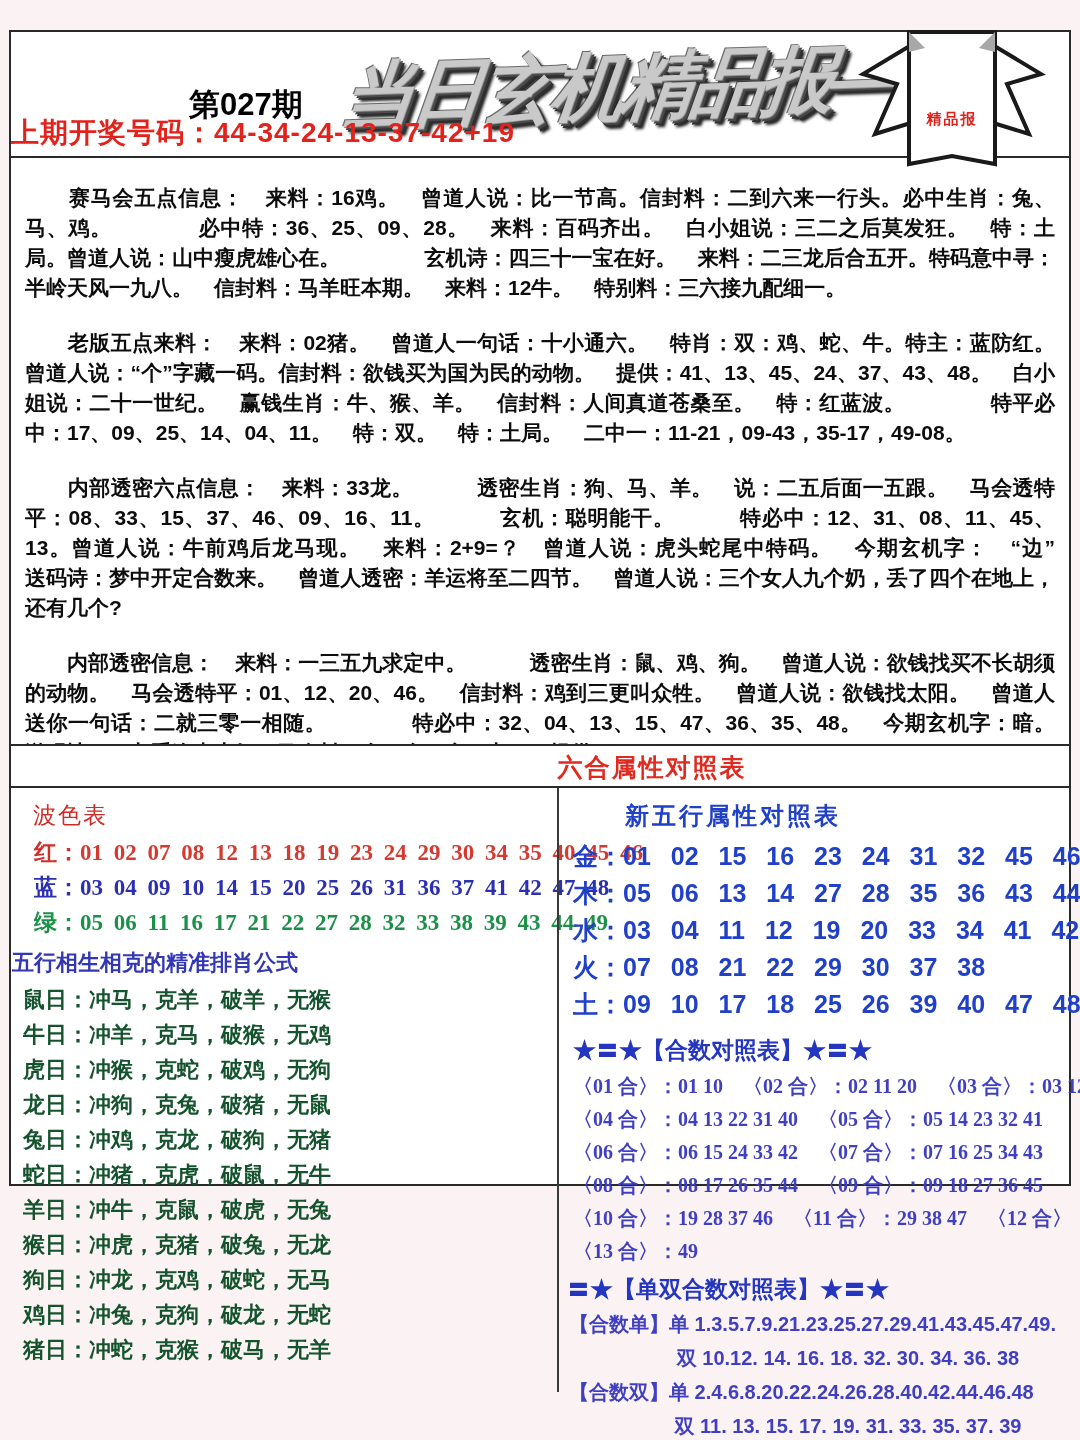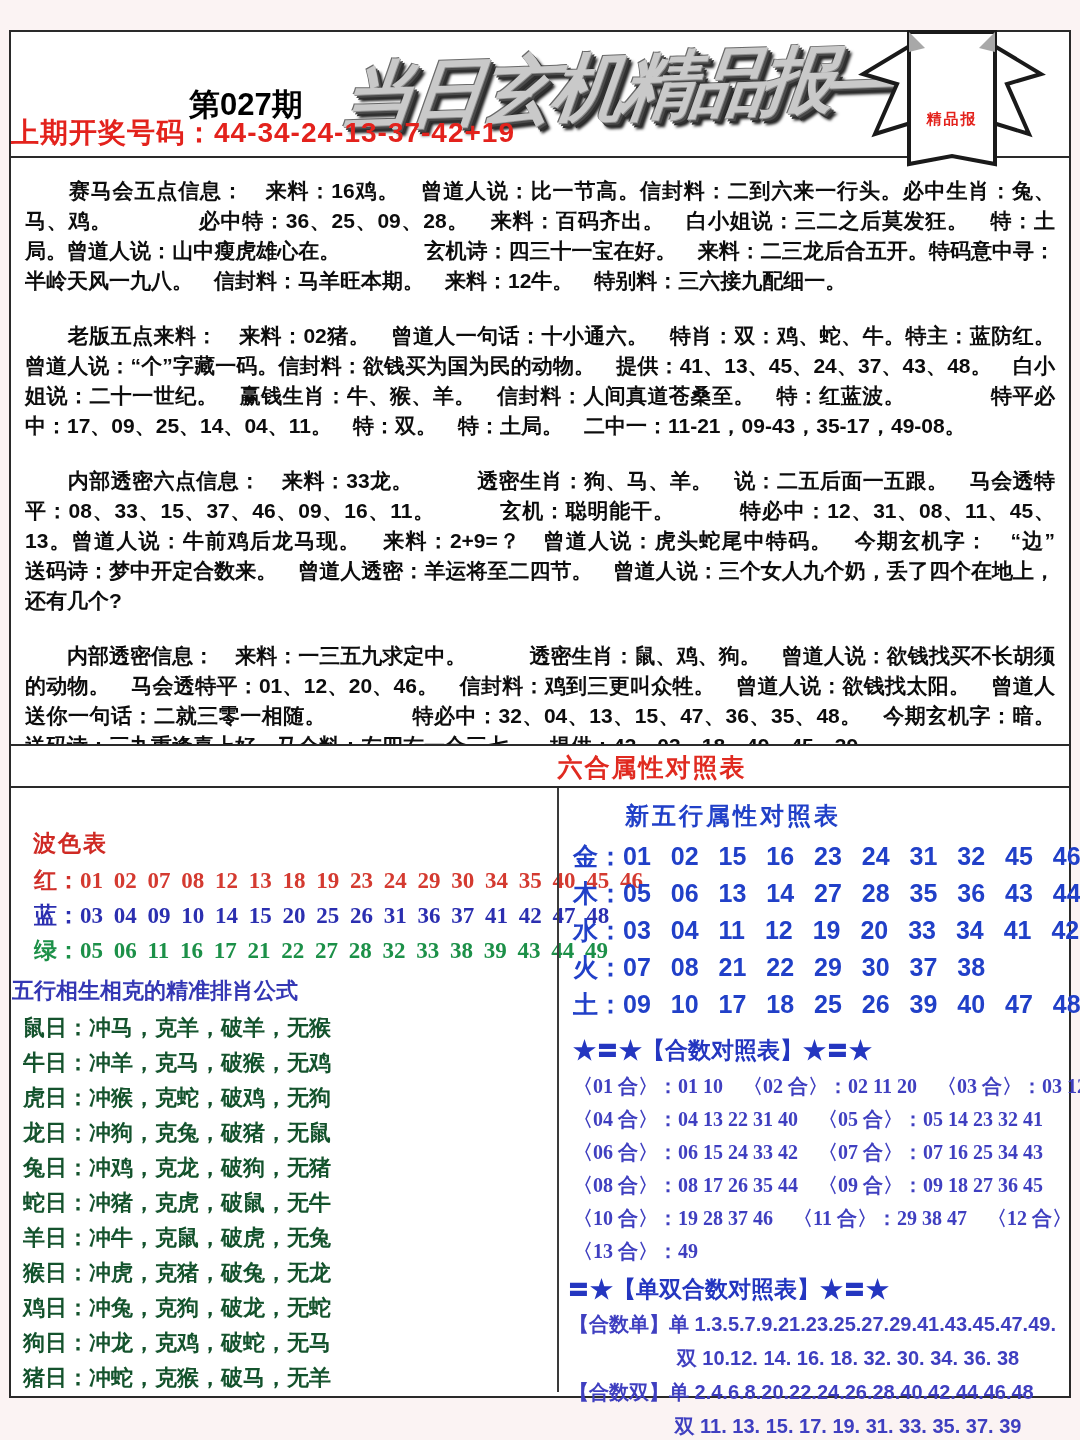--- a/index.html
+++ b/index.html
@@ -3,21 +3,21 @@
 <meta charset="utf-8">
 <style>
   * { margin:0; padding:0; box-sizing:border-box; }
   html,body { width:1080px; }
   body {
     background:#fbf3f3;
     font-family:"Liberation Sans", sans-serif;
     color:#111;
   }
   .page { width:1080px; height:1440px; padding:30px 9px 0 9px; position:relative; }
-  .frame { background:#fff; border:2px solid #2a2a2a; height:1368px; position:relative; }
+  .frame { background:#fff; border:2px solid #2a2a2a; height:1156px; position:relative; }
 
   
   .header { position:relative; height:126px; border-bottom:2px solid #2a2a2a; }
   .issue {
     position:absolute; left:178px; top:52px;
     font-size:31px; font-weight:700; color:#000;
   }
   .title3d {
     position:absolute; left:330px; top:6px; width:560px;
     font-size:74px; font-weight:900; font-style:italic; white-space:nowrap;
@@ -33,39 +33,39 @@
   .ribbon { position:absolute; right:22px; top:-10px; width:190px; height:150px; z-index:3; }
   .ribbon svg { display:block; }
   .ribbon-label {
     position:absolute; left:0; right:0; top:88px; text-align:center;
     font-size:15px; font-weight:700; color:#e3221c; letter-spacing:2px;
   }
 
   
   .tips { padding:14px 0 0 0; border-bottom:2px solid #2a2a2a; height:588px; overflow:hidden; }
   .tips p {
-    margin:4px 0 25px 0; padding:0 14px;
+    margin:11px 0 25px 0; padding:0 14px;
     font-size:21px; line-height:30px; font-weight:700;
     text-align:justify; color:#0d0d0d;
   }
 
   
   .section-bar { height:42px; border-bottom:2px solid #2a2a2a; position:relative; }
   .section-title {
     position:absolute; left:0; right:0; top:0; line-height:42px;
     text-align:center; transform:translateX(112px);
     font-size:25px; font-weight:700; color:#e02a20; letter-spacing:2px;
   }
 
   
   .columns { display:flex; height:604px; }
   .col-left { width:546px; padding:10px 0 0 0; }
   .col-right { flex:1; border-left:2px solid #3a3a3a; padding:8px 0 0 0; }
 
-  .bose-title { color:#cf2a24; font-size:23px; font-weight:700; padding:2px 0 4px 22px; letter-spacing:2px;margin-top:28px; }
+  .bose-title { color:#cf2a24; font-size:23px; font-weight:400; padding:2px 0 4px 22px; letter-spacing:2px; }
   .bose-row {
     font-size:23px; font-weight:700; line-height:34px; padding-left:23px;
     font-family:"Liberation Serif", serif; word-spacing:5px; white-space:nowrap;
   }
   .bose-row .lbl { font-family:"Liberation Sans", sans-serif; }
   .bose-red   { color:#d43a30; } .bose-red .lbl{ color:#d0302a; }
   .bose-blue  { color:#2b2fb0; } .bose-blue .lbl{ color:#2b2fb0; }
   .bose-green { color:#1c9048; } .bose-green .lbl{ color:#1c9048; }
 
   .formula-title { color:#3437b4; font-size:22px; font-weight:700; padding:8px 0 4px 1px; }
@@ -127,22 +127,22 @@
         <div class="bose-row bose-green"><span class="lbl">绿：</span><span>05 06 11 16 17 21 22 27 28 32 33 38 39 43 44 49</span></div>
         <div class="formula-title">五行相生相克的精准排肖公式</div>
         <div class="zodiac-line">鼠日：冲马，克羊，破羊，无猴</div>
         <div class="zodiac-line">牛日：冲羊，克马，破猴，无鸡</div>
         <div class="zodiac-line">虎日：冲猴，克蛇，破鸡，无狗</div>
         <div class="zodiac-line">龙日：冲狗，克兔，破猪，无鼠</div>
         <div class="zodiac-line">兔日：冲鸡，克龙，破狗，无猪</div>
         <div class="zodiac-line">蛇日：冲猪，克虎，破鼠，无牛</div>
         <div class="zodiac-line">羊日：冲牛，克鼠，破虎，无兔</div>
         <div class="zodiac-line">猴日：冲虎，克猪，破兔，无龙</div>
+        <div class="zodiac-line">狗日：冲龙，克鸡，破蛇，无马</div>
         <div class="zodiac-line">鸡日：冲兔，克狗，破龙，无蛇</div>
-        <div class="zodiac-line">狗日：冲龙，克鸡，破蛇，无马</div>
         <div class="zodiac-line">猪日：冲蛇，克猴，破马，无羊</div>
       </div>
 
       <div class="col-right">
         <div class="wuxing-title">新五行属性对照表</div>
         <div class="wuxing-row"><span>金：</span><span>01 02 15 16 23 24 31 32 45 46</span></div>
         <div class="wuxing-row"><span>木：</span><span>05 06 13 14 27 28 35 36 43 44</span></div>
         <div class="wuxing-row"><span>水：</span><span>03 04 11 12 19 20 33 34 41 42 49</span></div>
         <div class="wuxing-row"><span>火：</span><span>07 08 21 22 29 30 37 38</span></div>
         <div class="wuxing-row"><span>土：</span><span>09 10 17 18 25 26 39 40 47 48</span></div>

